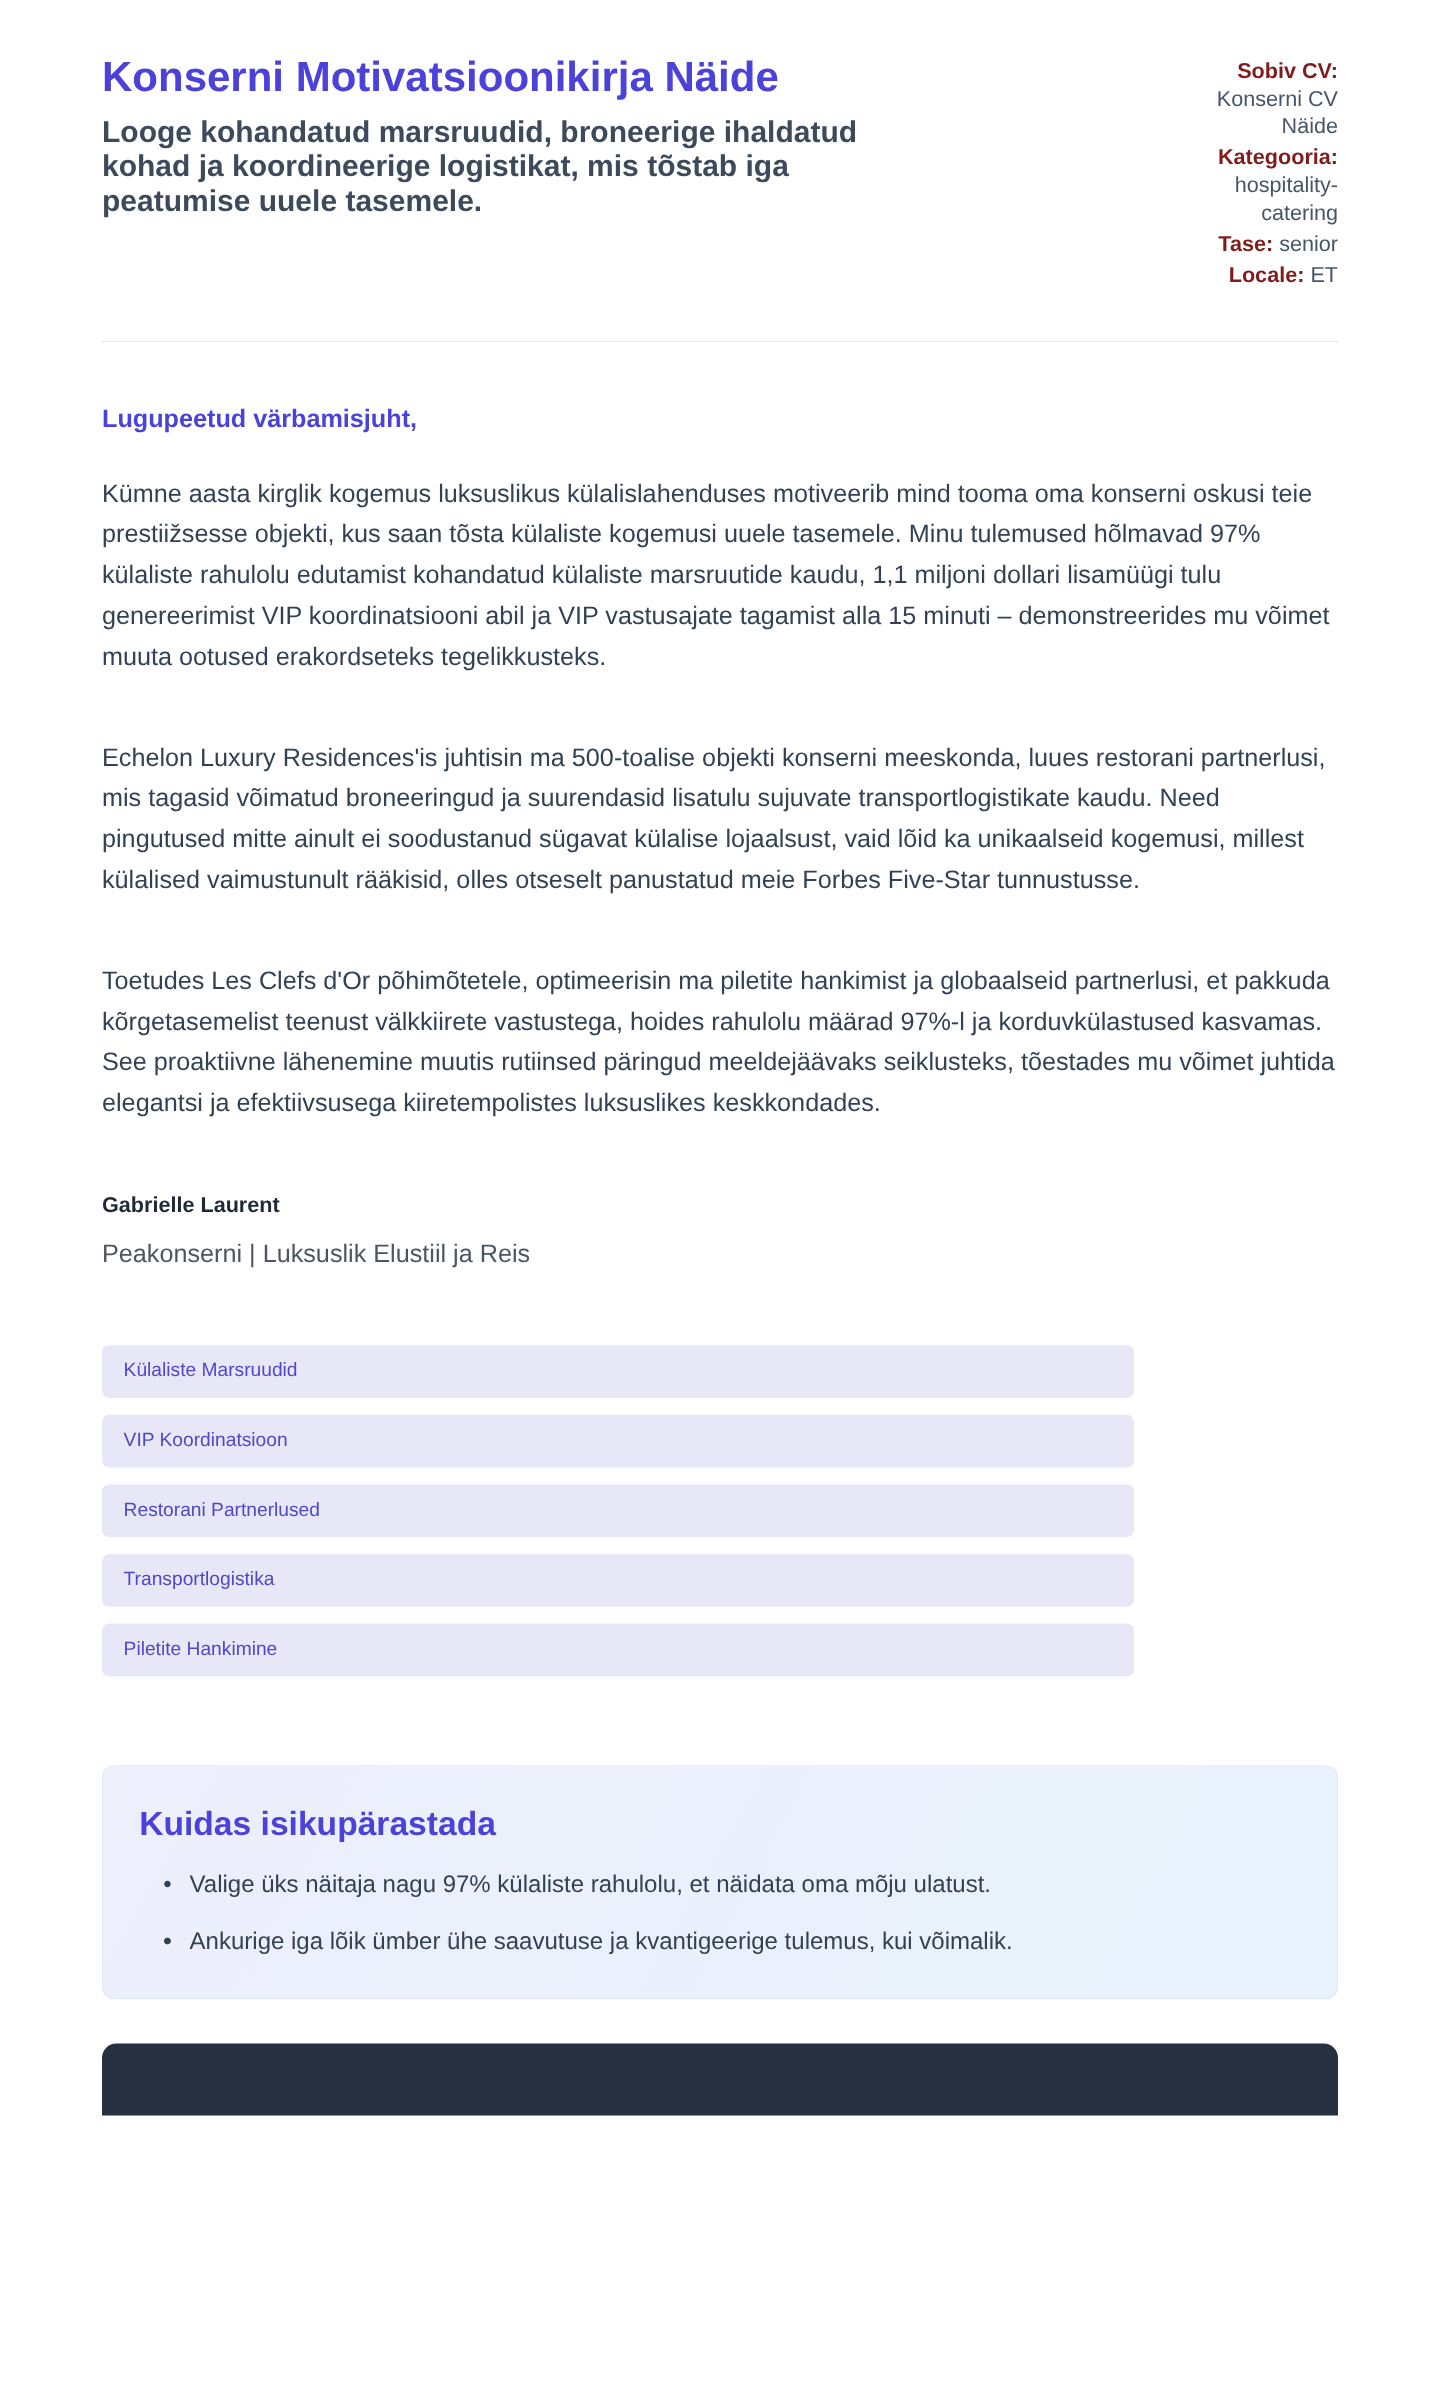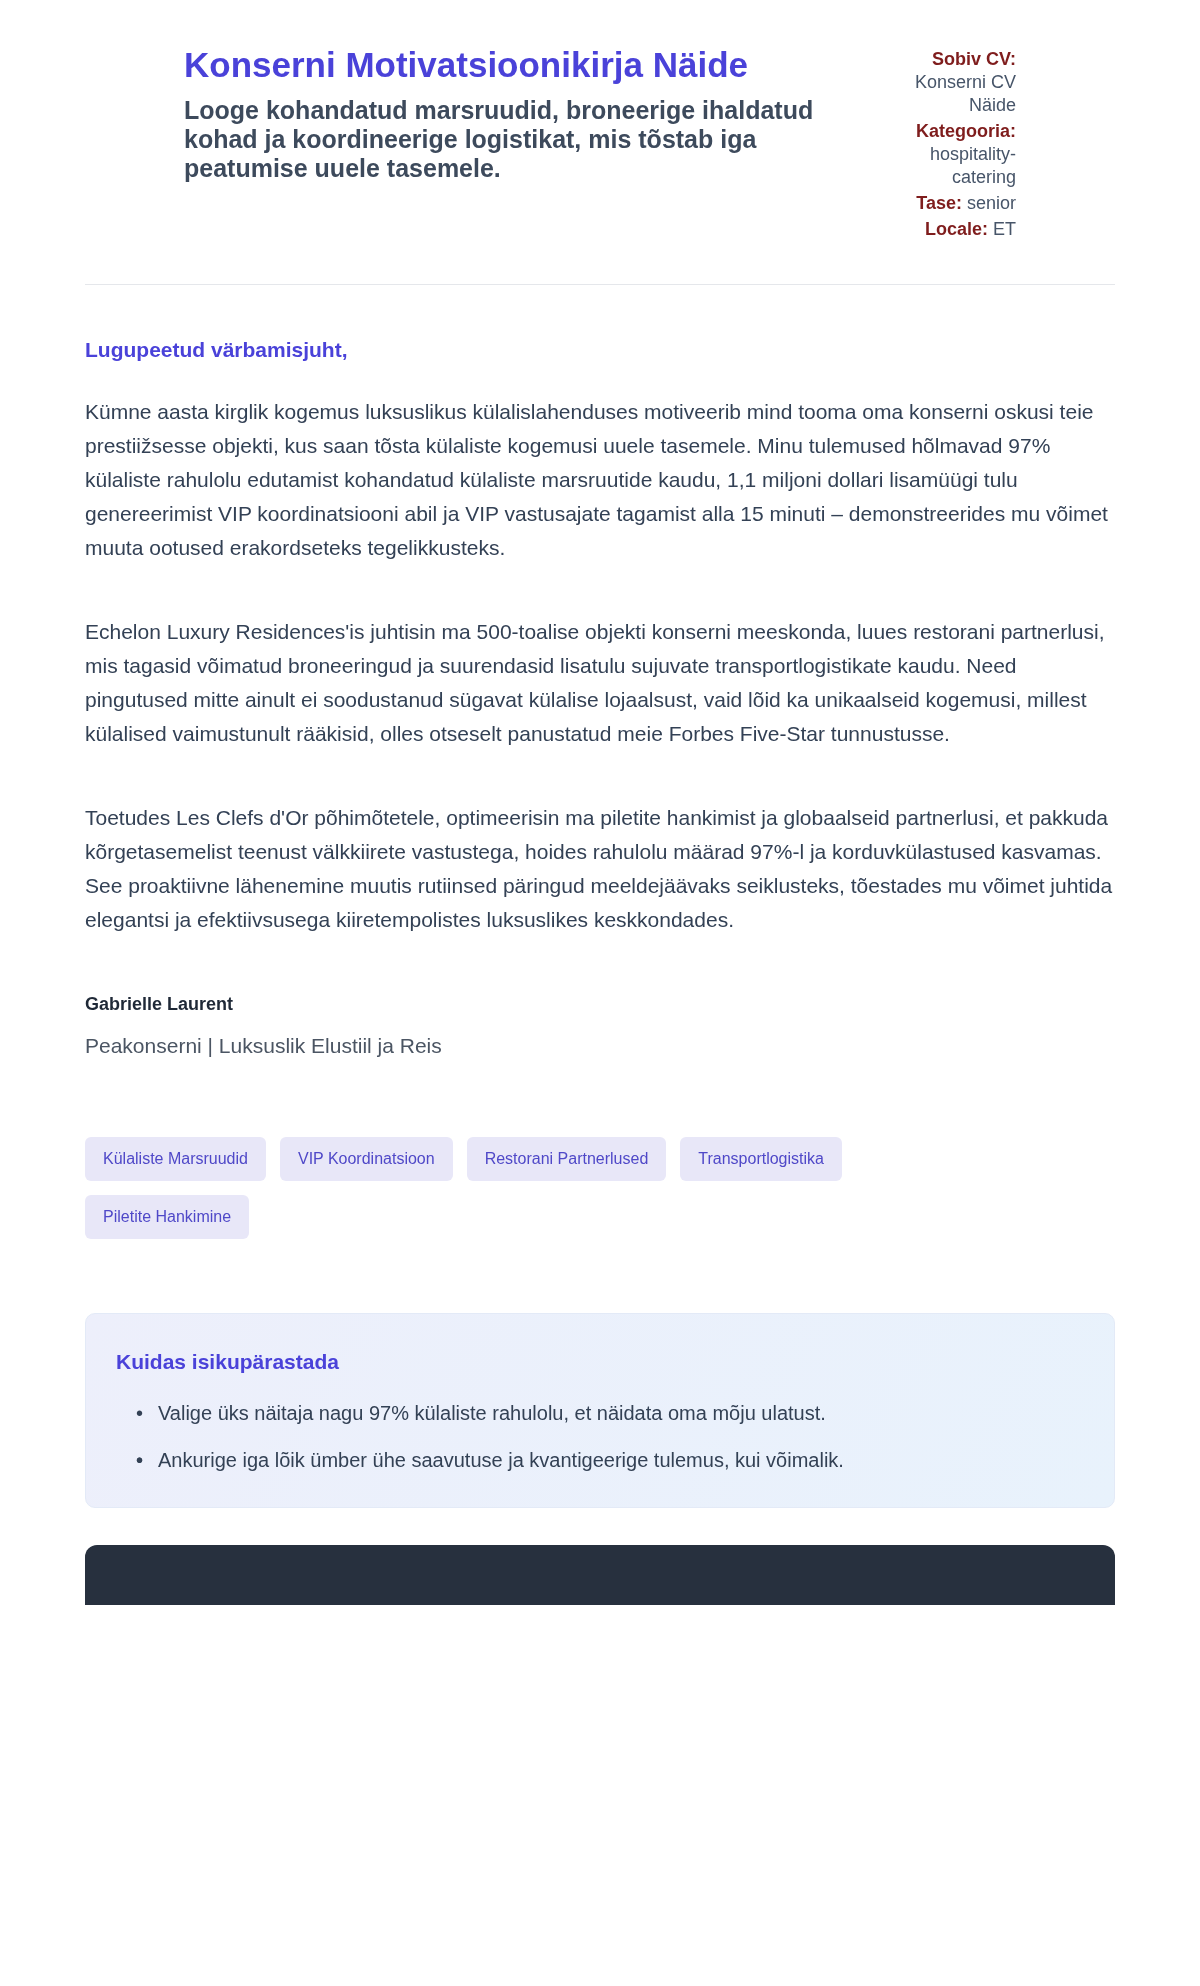--- a/index.html
+++ b/index.html
@@ -11,21 +11,21 @@
     background: #ffffff;
     font-family: "Liberation Sans", sans-serif;
     color: #334155;
   }
   .container {
     width: 1030px;
     margin: 0 auto;
     padding-top: 44px;
   }
   
-  .header { display: flex; justify-content: center; align-items: flex-start; }
+  .header { display: flex; justify-content: space-between; align-items: flex-start; }
   .title-block { max-width: 700px; }
   h1.page-title {
     margin: 0 0 10px;
     font-size: 35px;
     line-height: 42px;
     font-weight: 700;
     color: #4a42d9;
   }
   .page-subtitle {
     margin: 0;
@@ -72,25 +72,26 @@
     color: #1f2937;
   }
   .sig-role {
     margin-top: 8px;
     font-size: 21px;
     line-height: 34px;
     color: #4b5563;
   }
   
   .tags {
-    margin-top: 74px;
+    margin-top: 58px;
     display: flex;
     flex-wrap: wrap;
     gap: 14px;
     max-width: 860px;
+    flex-direction: column;
   }
   .chip {
     background: #e8e7f8;
     color: #4f48c8;
     font-size: 16px;
     line-height: 20px;
     padding: 12px 18px;
     border-radius: 6px;
     white-space: nowrap;
     cursor: pointer;
@@ -98,21 +99,21 @@
   
   .tips-box {
     margin-top: 74px;
     border-radius: 10px;
     border: 1px solid #e3eaf7;
     background: linear-gradient(120deg, #edeffb 0%, #e8f2fc 100%);
     padding: 34px 30px 30px;
   }
   .tips-title {
     margin: 0;
-    font-size: 21px;
+    font-size: 28px;
     line-height: 28px;
     font-weight: 700;
     color: #4a42d9;
   }
   ul.tips-list {
     list-style: none;
     margin: 20px 0 0;
     padding: 0 0 0 18px;
   }
   ul.tips-list li {

